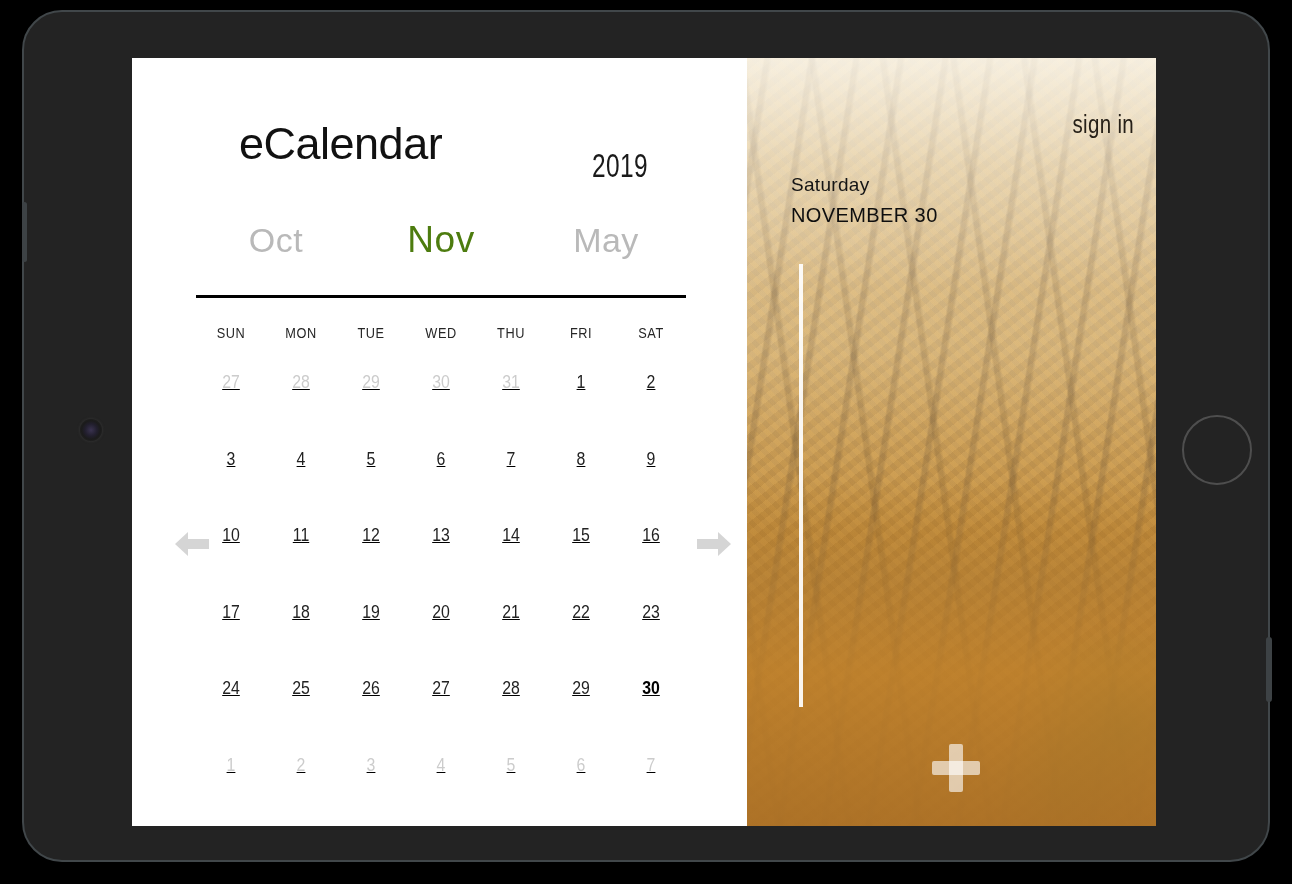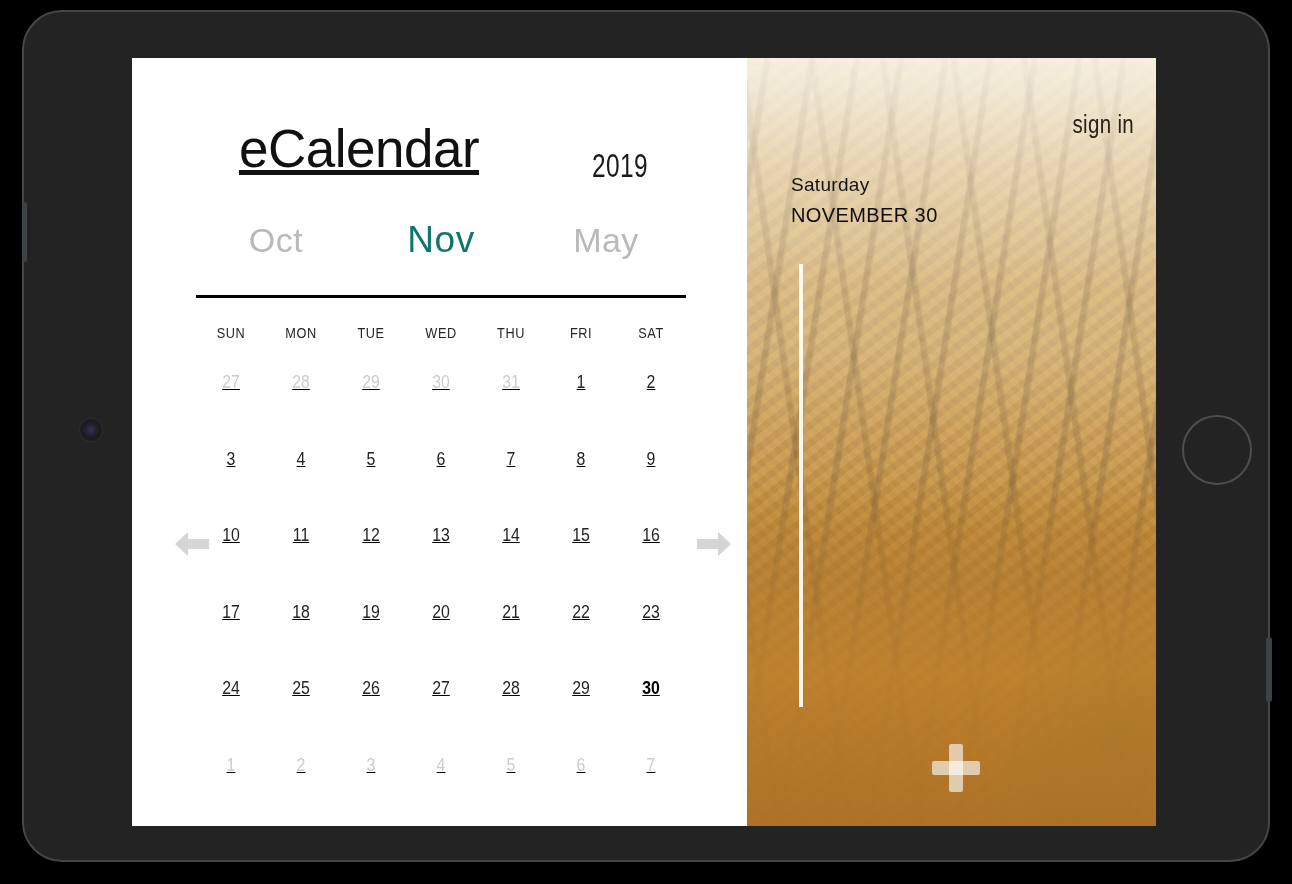--- a/index.html
+++ b/index.html
@@ -55,43 +55,43 @@
 
   
   #calendar-pane {
     position:relative;
     width:615px; height:768px;
     background:#ffffff;
     flex:0 0 615px;
   }
   #app-title {
     position:absolute; left:107px; top:60px;
-    font-size:53px; font-weight:400; letter-spacing:-0.5px;
-    color:#111; font-family:"Liberation Sans", sans-serif;text-decoration:underline;
+    font-size:45px; font-weight:400; letter-spacing:-0.5px;
+    color:#111; font-family:"Liberation Sans", sans-serif;
   }
   #year-label {
     position:absolute; left:460px; top:88px;
     font-size:34px; color:#1a1a1a;
     font-family:"Liberation Sans Narrow","Liberation Sans", sans-serif;
     transform:scaleX(0.72); transform-origin:left center;
     letter-spacing:0.5px;
   }
   #month-tabs {
     position:absolute; left:64px; top:154px;
     width:490px; height:56px;
     display:flex; align-items:center;
   }
   .month-tab {
     font-size:34px; font-weight:400;
     color:#b9b9b9; letter-spacing:0.5px;
     text-align:center; cursor:pointer;
     font-family:"Liberation Sans", sans-serif;
   }
   .month-tab.prev  { width:160px; }
-  .month-tab.current { width:170px; color:#0f766e; font-size:37px; }
+  .month-tab.current { width:170px; color:#4d7c0f; font-size:37px; }
   .month-tab.next  { width:160px; }
 
   #month-divider {
     position:absolute; left:64px; top:237px;
     width:490px; height:3px; background:#000;
   }
 
   
   #weekday-row {
     position:absolute; left:64px; top:266px;

